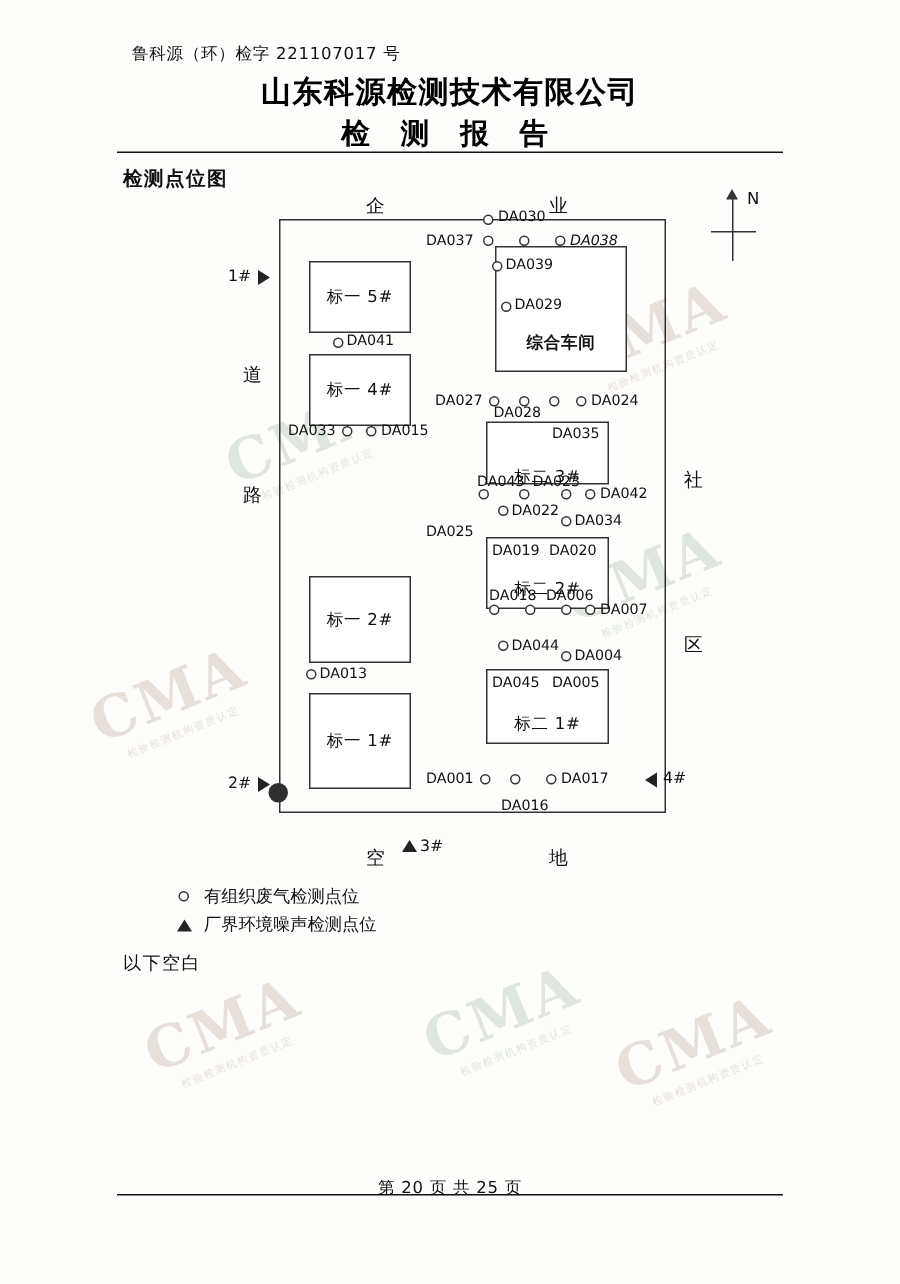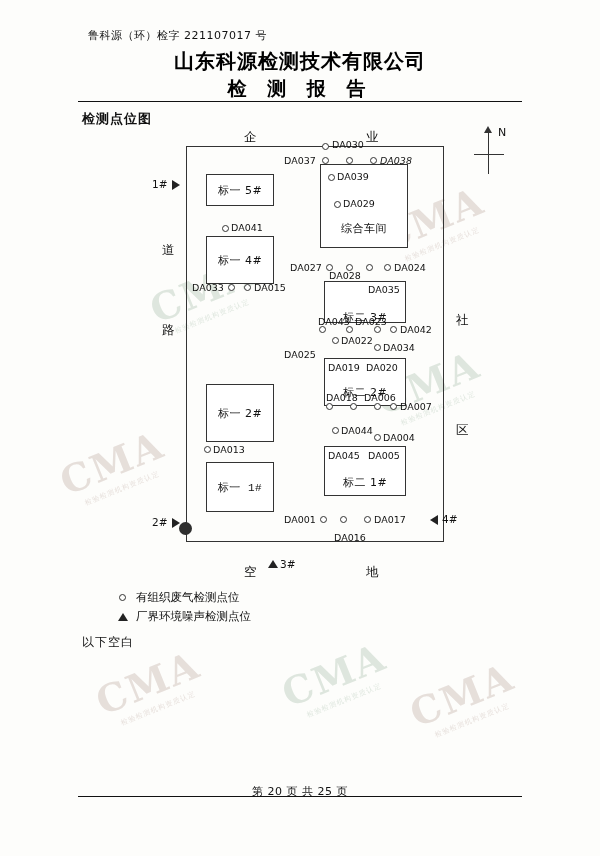--- a/index.html
+++ b/index.html
@@ -356,34 +356,34 @@
     <div class="edge-label lbl-ye">业</div>
     <div class="edge-label lbl-dao">道</div>
     <div class="edge-label lbl-lu">路</div>
     <div class="edge-label lbl-kong">空</div>
     <div class="edge-label lbl-di">地</div>
     <div class="edge-label lbl-she">社</div>
     <div class="edge-label lbl-qu">区</div>
 
     <div class="plant-border"></div>
 
-    <div class="bldg" style="left:128px; top:48px; width:68px; height:32px;">
+    <div class="bldg" style="left:128px; top:48px; width:68px; height:48px;">
       <div class="bname">标一 5#</div>
     </div>
     <div class="bldg" style="left:128px; top:110px; width:68px; height:48px;">
       <div class="bname">标一 4#</div>
     </div>
     <div class="bldg" style="left:128px; top:258px; width:68px; height:58px;">
       <div class="bname">标一 2#</div>
     </div>
-    <div class="bldg" style="left:128px; top:336px; width:68px; height:50px;font-family:Liberation Mono, monospace;">
+    <div class="bldg" style="left:128px; top:336px; width:68px; height:64px;">
       <div class="bname">标一 1#</div>
     </div>
 
-    <div class="bldg" style="left:242px; top:38px; width:88px; height:84px;">
+    <div class="bldg" style="left:252px; top:38px; width:88px; height:84px;font-weight:bold;">
       <div class="bname" style="top:auto; transform:none; top:56px;">综合车间</div>
     </div>
     <div class="bldg" style="left:246px; top:155px; width:82px; height:42px;">
       <div class="bname" style="top:28px; transform:none;">标二 3#</div>
     </div>
     <div class="bldg" style="left:246px; top:232px; width:82px; height:48px;">
       <div class="bname" style="top:26px; transform:none;">标二 2#</div>
     </div>
     <div class="bldg" style="left:246px; top:320px; width:82px; height:50px;">
       <div class="bname" style="top:28px; transform:none;">标二 1#</div>

